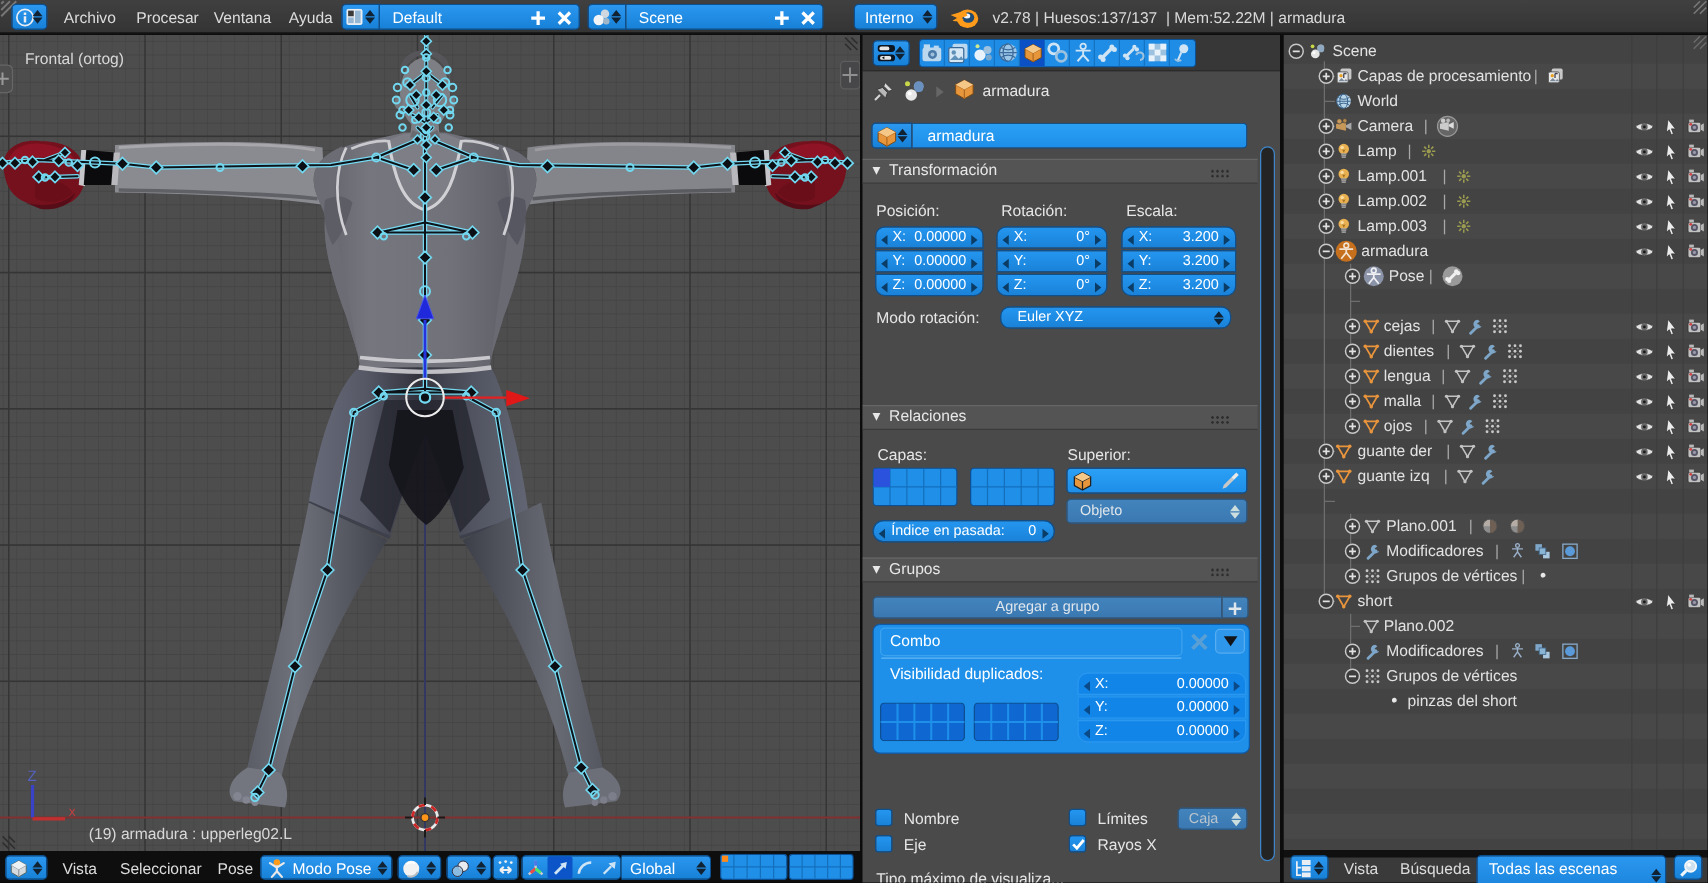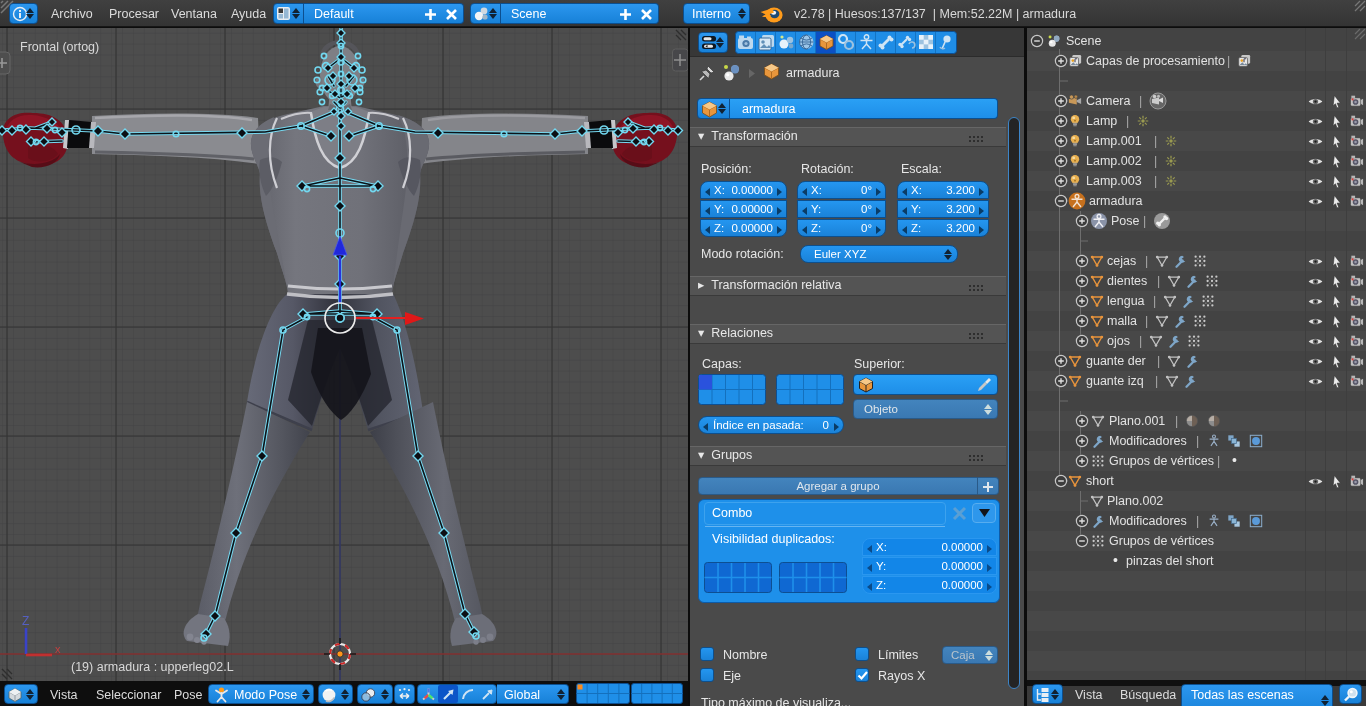--- a/index.html
+++ b/index.html
@@ -844,29 +844,28 @@
         <span style="position:absolute;left:13px">Y:</span>
         <span style="position:absolute;right:13px">3.200</span>
       </div>
   <div class="nf" style="left:207px;top:162px;width:92px;border-radius:0 0 8px 8px">
         <span class="la"></span>
         <span class="ra"></span>
         <span style="position:absolute;left:13px">Z:</span>
         <span style="position:absolute;right:13px">3.200</span>
       </div>
   <span class="lbl" style="left:11px;top:190px">Modo rotación:</span>
-  <div class="nf" style="left:110px;top:188px;width:158px;border-radius:8px">
+  <div class="nf" style="left:110px;top:188px;width:185px;border-radius:8px">
         <span style="position:absolute;left:13px">Euler XYZ</span>
     <span class="udar" style="position:absolute;right:5px;top:0;height:100%;display:flex;flex-direction:column;justify-content:center;gap:1px">
           <i class="up"></i>
           <i class="dn"></i>
         </span>
       </div>
 
-  <div class="phead" style="top:219px"><span class="tri">▸</span>Transformación relativa<span class="dots"></span></div>
   <div class="phead" style="top:267px"><span class="tri">▾</span>Relaciones<span class="dots"></span></div>
   <span class="lbl" style="left:12px;top:300px">Capas:</span>
   <span class="lbl" style="left:164px;top:300px">Superior:</span>
   <svg class="abs" style="left:8px;top:317px" width="146" height="31">
     <rect x="0.5" y="0.5" width="67" height="30" rx="3" fill="#1f8fe8" stroke="#0d4f92"></rect>
     <rect x="78.5" y="0.5" width="67" height="30" rx="3" fill="#1f8fe8" stroke="#0d4f92"></rect>
     <g stroke="#1470bd" stroke-width="1" fill="none">
           <path d="M14,1 v29 M27.5,1 v29 M41,1 v29 M54.5,1 v29 M92,1 v29 M105.5,1 v29 M119,1 v29 M132.5,1 v29 M0.5,15.5 h67 M78.5,15.5 h67"></path>
         </g>
     <rect x="1" y="1" width="13" height="14.5" fill="#2a52dd"></rect>
@@ -998,20 +997,26 @@
         </svg>
         <svg class="oi" style="left:41px">
           <use href="#i-layers"></use>
         </svg>
         <span class="t" style="left:59px">Capas de procesamiento</span>
         <span class="t" style="left:200px;color:#a8a8a8">|</span>
         <svg class="oi" style="left:210px">
           <use href="#i-layers"></use>
         </svg>
       </div>
+  <div class="orow" style="top:43px">
+        <svg class="oi" style="left:41px">
+          <use href="#i-globe"></use>
+        </svg>
+        <span class="t" style="left:59px">World</span>
+      </div>
   <div class="orow" style="top:63px">
         <svg class="oi" style="left:27px">
           <use href="#i-plus"></use>
         </svg>
         <svg class="oi" style="left:41px">
           <use href="#i-cam"></use>
         </svg>
         <span class="t" style="left:59px">Camera</span>
         <span class="t" style="left:112px;color:#a8a8a8">|</span>
         <svg class="oi" style="left:122px;top:1px;width:18px;height:18px">

